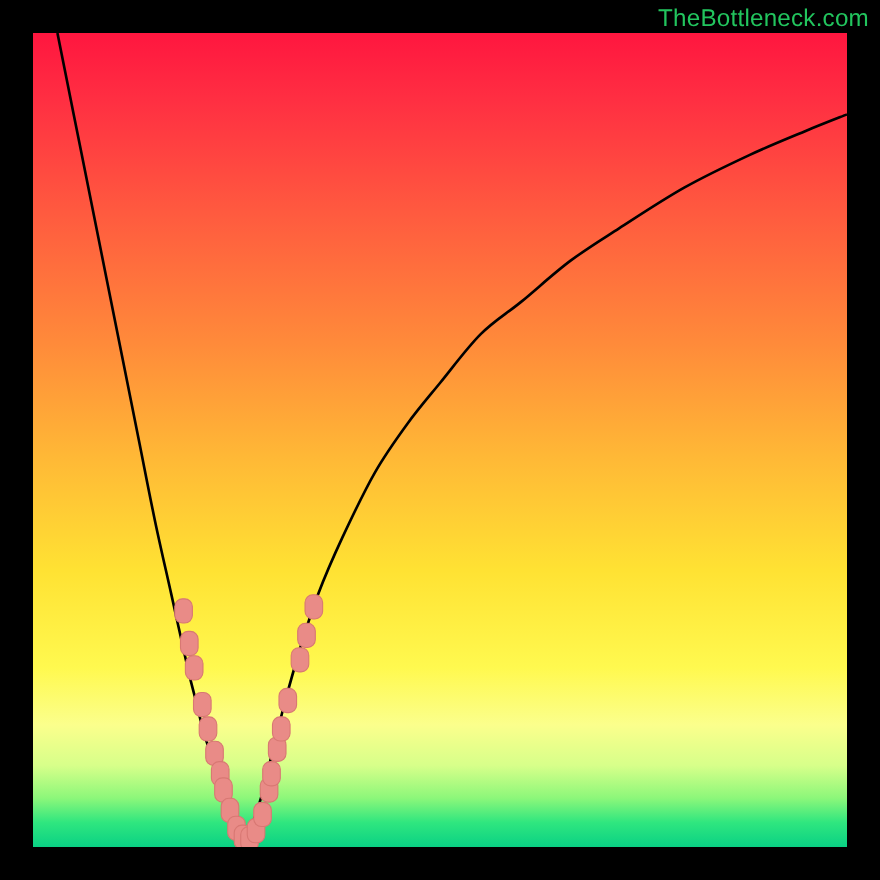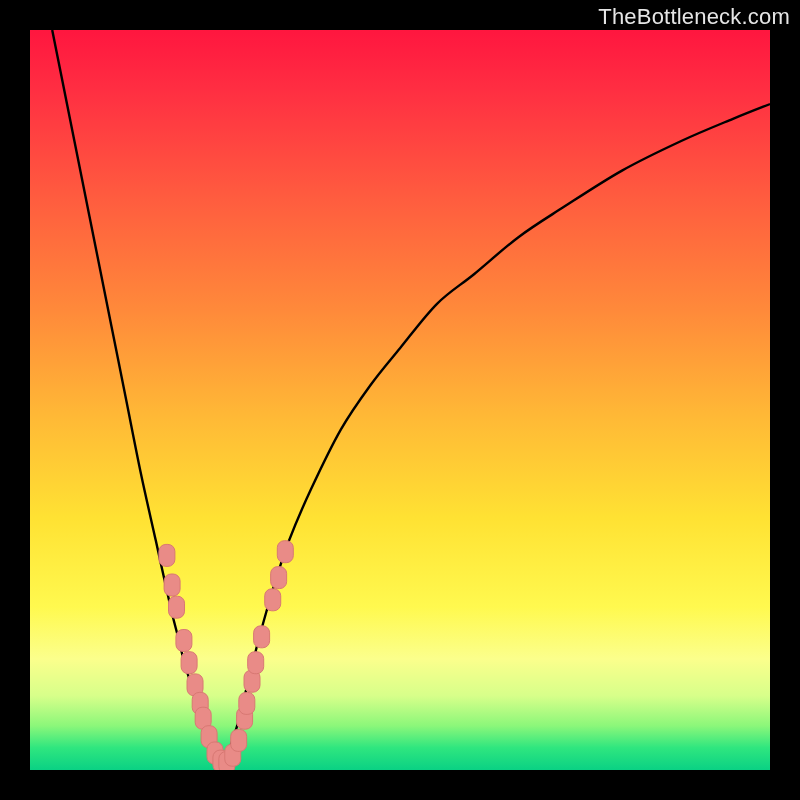--- a/index.html
+++ b/index.html
@@ -39,21 +39,21 @@
       #d7ff8a 90%,
       #8cf77a 94%,
       #2fe67f 97%,
       #0ad184 100%
     );
   }
   .watermark {
     position: absolute;
     top: 4px;
     right: 10px;
-    color: #e5e5e5;
+    color: #22c55e;
     font-size: 22px;
     letter-spacing: 0.2px;
     user-select: none;
     margin-left: 11px;
   }
   svg.curve {
     position: absolute;
     left: 0;
     top: 0;
     width: 740px;

